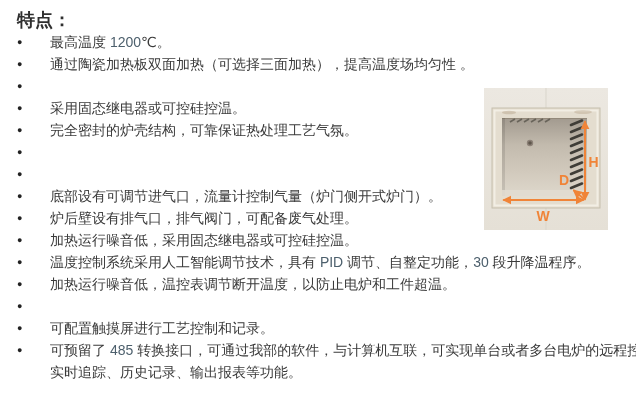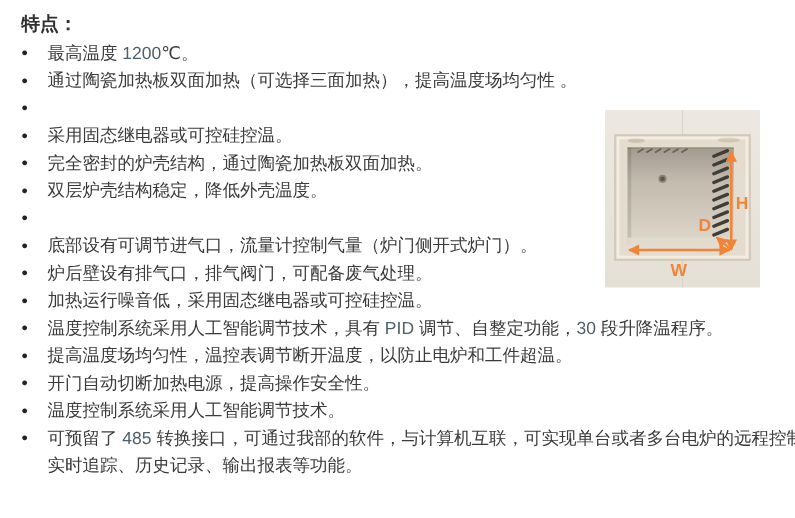--- a/index.html
+++ b/index.html
@@ -6,35 +6,35 @@
   body{
     width:636px;height:414px;
     background:#ffffff;
     font-family:"Liberation Sans","DejaVu Sans",sans-serif;
     color:#3a3a3a;
     position:relative;
     overflow:hidden;
   }
   .doc{padding:9px 0 0 17px;}
   .heading{
-    font-size:15px;
+    font-size:18px;
     font-weight:bold;
     color:#2f2f2f;
     line-height:22px;
     margin:0;
   }
   ul.features{list-style:none;margin:0;padding:0;}
   ul.features > li{display:flex;align-items:flex-start;}
   .bullet{
     flex:0 0 21px;width:21px;
     font-size:9px;line-height:22px;
     color:#222;
   }
   .li-text{font-size:14px;line-height:22px;}
-  .line{white-space:nowrap;}
+  .line{white-space:nowrap;margin-left:12px;}
   .line.cont:empty{display:none;}
   .num{color:#4c5f6c;}
   .photo{
     position:absolute;left:477px;top:88px;
     width:138px;height:150px;
   }
   .photo svg{display:block;width:138px;height:150px;}
 </style>
 </head>
 <body>
@@ -60,28 +60,25 @@
     </li>
     <li>
       <span class="bullet">●</span>
       <div class="li-text">
         <div class="line"><span class="seg">采用固态继电器或可控硅控温。</span></div>
       </div>
     </li>
     <li>
       <span class="bullet">●</span>
       <div class="li-text">
-        <div class="line"><span class="seg">完全密封的炉壳结构，通过陶瓷加热板双面加热。</span></div>
+        <div class="line"><span class="seg">完全密封的炉壳结构，可靠保证热处理工艺气氛。</span></div>
       </div>
     </li>
     <li>
       <span class="bullet">●</span>
-      <div class="li-text">
-        <div class="line"><span class="seg">双层炉壳结构稳定，降低外壳温度。</span></div>
-      </div>
     </li>
     <li>
       <span class="bullet">●</span>
     </li>
     <li>
       <span class="bullet">●</span>
       <div class="li-text">
         <div class="line"><span class="seg">底部设有可调节进气口，流量计控制气量（炉门侧开式炉门）。</span></div>
       </div>
     </li>
@@ -99,33 +96,30 @@
     </li>
     <li>
       <span class="bullet">●</span>
       <div class="li-text">
         <div class="line"><span class="seg">温度控制系统采用人工智能调节技术，具有 </span><span class="seg num">PID</span><span class="seg"> 调节、自整定功能，</span><span class="seg num">30</span><span class="seg"> 段升降温程序。</span></div>
       </div>
     </li>
     <li>
       <span class="bullet">●</span>
       <div class="li-text">
-        <div class="line"><span class="seg">提高温度场均匀性，温控表调节断开温度，以防止电炉和工件超温。</span></div>
+        <div class="line"><span class="seg">加热运行噪音低，温控表调节断开温度，以防止电炉和工件超温。</span></div>
       </div>
     </li>
     <li>
       <span class="bullet">●</span>
-      <div class="li-text">
-        <div class="line"><span class="seg">开门自动切断加热电源，提高操作安全性。</span></div>
-      </div>
     </li>
     <li>
       <span class="bullet">●</span>
       <div class="li-text">
-        <div class="line"><span class="seg">温度控制系统采用人工智能调节技术。</span></div>
+        <div class="line"><span class="seg">可配置触摸屏进行工艺控制和记录。</span></div>
       </div>
     </li>
     <li>
       <span class="bullet">●</span>
       <div class="li-text">
         <div class="line"><span class="seg">可预留了 </span><span class="seg num">485</span><span class="seg"> 转换接口，可通过我部的软件，与计算机互联，可实现单台或者多台电炉的远程控制、</span></div>
         <div class="line cont">实时追踪、历史记录、输出报表等功能。</div>
       </div>
     </li>
   </ul>

